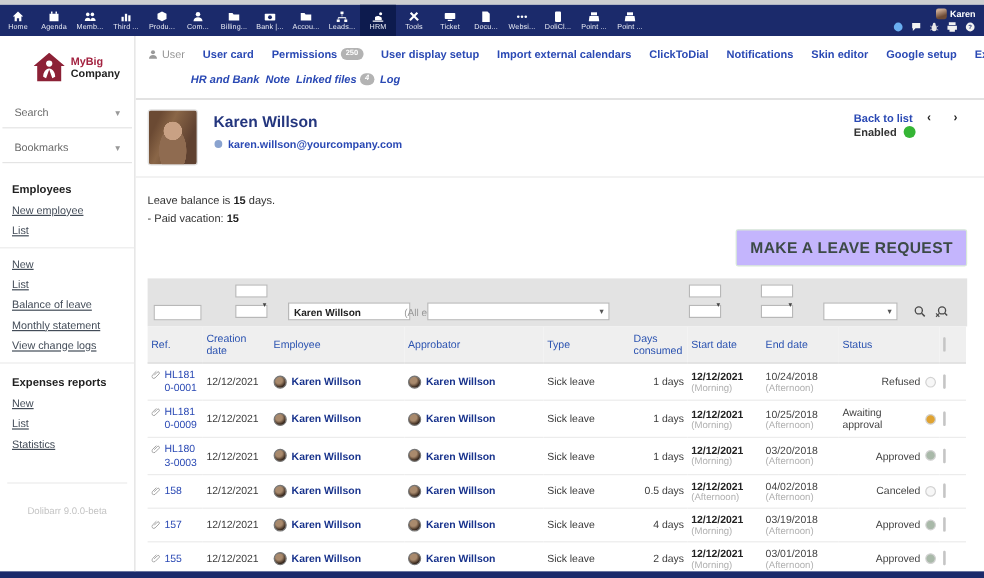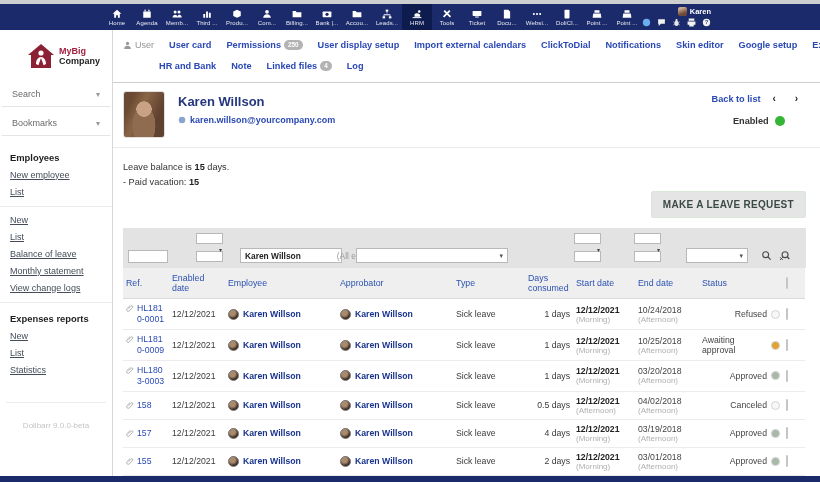--- a/index.html
+++ b/index.html
@@ -2,21 +2,21 @@
 <html><head>
 <meta charset="utf-8">
 <style>
   * { box-sizing: border-box; margin: 0; padding: 0; }
   body { background:#cfd0d2; font-family:"Liberation Sans", sans-serif; }
   .screen { width:820px; height:482px; background:#fff; position:relative; overflow:hidden; }
   .svg-defs { position:absolute; width:0; height:0; overflow:hidden; }
 
   
   .top-strip { height:4px; background:#cdced0; }
-  .topbar { height:26px; background:#1b2a6b; display:flex; justify-content:center; align-items:stretch; }
+  .topbar { height:26px; background:#1b2a6b; display:flex; justify-content:space-between; align-items:stretch; }
   .menu { display:flex; }
   .menu-item { width:30px; display:flex; flex-direction:column; align-items:center; justify-content:center; gap:1px; cursor:pointer; padding-top:1px; }
   .menu-item.active { background:#0d1b4e; }
   .mi-icon { width:10px; height:10px; color:#fff; }
   .mi-icon svg { width:10px; height:10px; display:block; }
   .mi-label { font-size:6px; color:#e9ebf4; white-space:nowrap; letter-spacing:.1px; }
   .topbar-right { display:flex; flex-direction:column; align-items:flex-end; justify-content:center; gap:2px; padding-right:7px; }
   .login-row { display:flex; align-items:center; gap:3px; color:#fff; font-size:7.5px; font-weight:bold; }
   .avatar-mini { width:9px; height:9px; border-radius:2px; background:linear-gradient(160deg,#c9a992 20%,#6d4a35 70%); }
   .quick-icons { display:flex; gap:6px; }
@@ -55,33 +55,33 @@
   .banner { border-top:1px solid #cfcfcf; border-bottom:1px solid #eaeaea; padding:8px 14px 9px 10px; display:flex; justify-content:space-between; }
   .banner-left { display:flex; gap:13px; }
   .photo { width:42px; height:47px; border:1px solid #e0e0e0; border-radius:3px; flex-shrink:0;
            background: radial-gradient(circle at 50% 38%, #c9a184 0 22%, transparent 23%),
                        radial-gradient(ellipse at 50% 75%, #8f6b50 0 40%, transparent 41%),
                        linear-gradient(115deg,#6b4a33 18%, #8a6647 40%, #5f4130 75%); }
   .banner-name { font-size:13px; font-weight:bold; color:#24367e; margin-top:3px; }
   .banner-email { display:flex; align-items:center; gap:4px; margin-top:6px; color:#2a49b4; font-weight:bold; font-size:9px; cursor:pointer; }
   .globe-sm { width:8px; height:8px; color:#8aa3cf; }
   .globe-sm svg { width:8px; height:8px; display:block; }
-  .banner-right { display:flex; flex-direction:column; align-items:center; gap:12px; padding-top:2px; }
+  .banner-right { display:flex; flex-direction:column; align-items:flex-start; gap:1px; padding-top:2px; }
   .back-row { display:flex; align-items:center; gap:12px; }
   .back-link { color:#2a49b4; font-weight:bold; font-size:9.2px; cursor:pointer; }
   .chev { color:#222; font-weight:bold; font-size:10px; cursor:pointer; }
   .chev.prev::before { content:"\2039  \203A"; letter-spacing:8px; }
   .enabled-row { display:flex; align-items:center; gap:6px; font-size:9.2px; color:#333;font-weight:bold; }
   .dot-green { width:10px; height:10px; border-radius:50%; }
 
   
   .leave-lines { padding:12px 10px 0; color:#333; font-size:9.2px; line-height:1.6; }
   .leave-lines b { color:#222; }
   .btn-row { display:flex; justify-content:flex-end; padding:2px 14px 8px; }
-  .btn-mint { background:#e5e5e5; color:#3c4a46; font-weight:bold; font-size:10px; padding:7px 11px; border-radius:2px; letter-spacing:.3px; cursor:pointer; border:1px solid #d8e8d8; }
+  .btn-mint { background:#c4b5fd; color:#3c4a46; font-weight:bold; font-size:13px; padding:7px 11px; border-radius:2px; letter-spacing:.3px; cursor:pointer; border:1px solid #d8e8d8; }
 
   
   .filter-bar { margin:2px 14px 0 10px; background:#e3e3e3; padding:5px 4px 5px 3px; display:flex; align-items:flex-end; }
   .f-input { width:40px; height:13px; border:1px solid #b8b8b8; background:#fff; font-size:8px; padding:0 2px; }
   .mini { display:flex; flex-direction:column; gap:1px; width:27px; }
   .mini input { width:100%; height:11px; border:1px solid #b8b8b8; background:#fff; font-size:8px; padding:0 2px; }
   .mini .with-caret { position:relative; }
   .mini .with-caret::after { content:"\25BE"; position:absolute; right:1px; top:1px; font-size:6px; color:#444; pointer-events:none; }
   .combo { background:#fff; border:1px solid #b8b8b8; height:15px; display:flex; align-items:center; gap:3px; padding:0 4px; font-size:8.4px; cursor:pointer; }
   .combo .c-name { font-weight:bold; color:#222; white-space:nowrap; }
@@ -545,21 +545,21 @@
 
               </span>
 
               <span class="tab">
                 <span>Expense report</span>
 
               </span>
             </span>
         </div>
         <div class="tabs-row" style="padding-left:36px;">
-          <span style="display:flex;gap:15px;align-items:center;">
+          <span style="display:flex;gap:5px;align-items:center;font-style:italic;">
 
               <span class="tab">
                 <span>HR and Bank</span>
 
               </span>
 
               <span class="tab">
                 <span>Note</span>
 
               </span>
@@ -665,21 +665,21 @@
           <col style="width:72px">
             <col style="width:48px">
             <col style="width:62px">
             <col style="width:64px">
           <col style="width:84px">
             <col style="width:22px">
         </colgroup>
         <thead>
           <tr>
             <th>Ref.</th>
-            <th>Enabled date</th>
+            <th>Creation date</th>
             <th>Employee</th>
             <th>Approbator</th>
             <th>Type</th>
             <th class="right">Days consumed</th>
             <th>Start date</th>
             <th>End date</th>
             <th class="right">Status</th>
             <th><span class="checkbox"></span></th>
           </tr>
         </thead>

